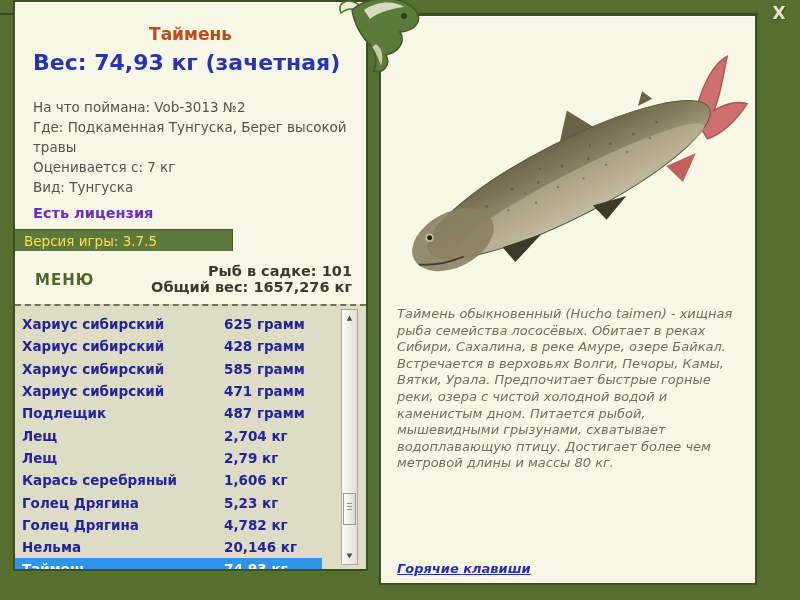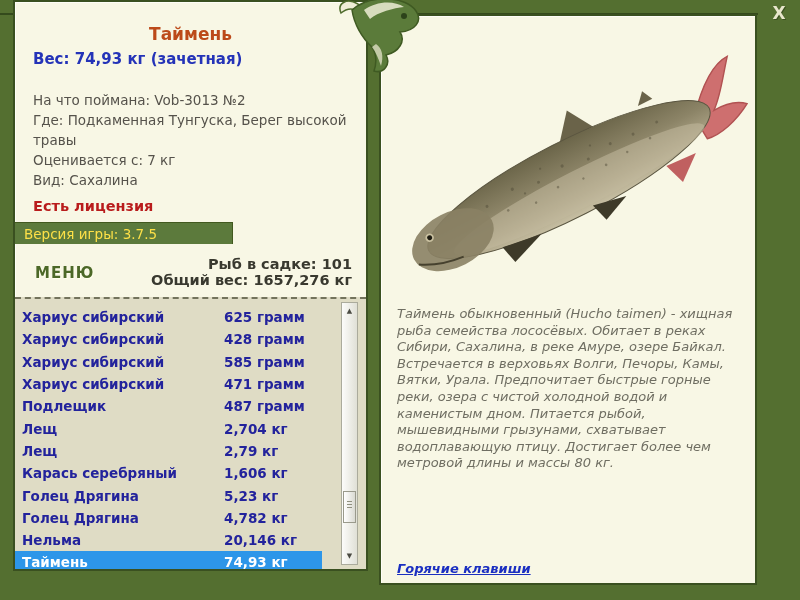--- a/index.html
+++ b/index.html
@@ -17,23 +17,23 @@
   .right-panel{left:379px;top:14px;width:378px;height:571px;font-style:italic;}
   .close-x{
     position:absolute;top:3px;right:10px;width:22px;height:22px;
     color:#E8E6CC;font-weight:bold;font-size:17px;text-align:center;cursor:pointer;
     text-shadow:1px 1px 0 #3A5020;
   }
   .fish-decor{position:absolute;left:336px;top:-4px;width:102px;height:80px;z-index:5;}
 
   
   .title{margin-top:22px;text-align:center;color:var(--title-color,#BC4A1A);font-size:17px;font-weight:bold;}
-  .weight-line{margin:6px 0 0 18px;color:#2433B8;font-size:15px;font-weight:bold;}
+  .weight-line{margin:6px 0 0 18px;color:#2433B8;font-size:22px;font-weight:bold;}
   .info{margin:22px 18px 0;color:#55524B;font-size:13.5px;line-height:20px;}
-  .license{margin:8px 0 0 18px;color:#b91c1c;font-weight:bold;font-size:14.5px;cursor:pointer;}
+  .license{margin:8px 0 0 18px;color:#6d28d9;font-weight:bold;font-size:14.5px;cursor:pointer;}
   .version-bar{
     margin-top:8px;width:218px;height:22px;line-height:22px;
     background:var(--version-bar-bg,#5C7A3C);color:#fde047;font-size:13.5px;
     padding-left:9px;box-sizing:border-box;border-top:1px solid #42591F;border-right:1px solid #42591F;
   }
   .mid-row{display:flex;justify-content:space-between;align-items:flex-end;margin:12px 14px 0 20px;}
   .menu-btn{
     color:#4C6827;font-weight:bold;font-size:15px;letter-spacing:1px;margin-bottom:6px;
     text-shadow:1px 1px 0 #ffffec;cursor:pointer;
   }
@@ -89,21 +89,21 @@
 
   <div class="close-x">X</div>
 
   <div class="panel left-panel">
     <div class="title">Таймень</div>
     <div class="weight-line">Вес: 74,93 кг (зачетная)</div>
     <div class="info">
       <div>На что поймана: Vob-3013 №2</div>
       <div>Где: Подкаменная Тунгуска, Берег высокой травы</div>
       <div>Оценивается с: 7 кг</div>
-      <div>Вид: Сахалина</div>
+      <div>Вид: Тунгуска</div>
     </div>
     <div class="license">Есть лицензия</div>
     <div class="version-bar">Версия игры: 3.7.5</div>
 
     <div class="mid-row">
       <div class="menu-btn">МЕНЮ</div>
       <div class="totals">
         <div>Рыб в садке: 101</div>
         <div>Общий вес: 1657,276 кг</div>
       </div>

